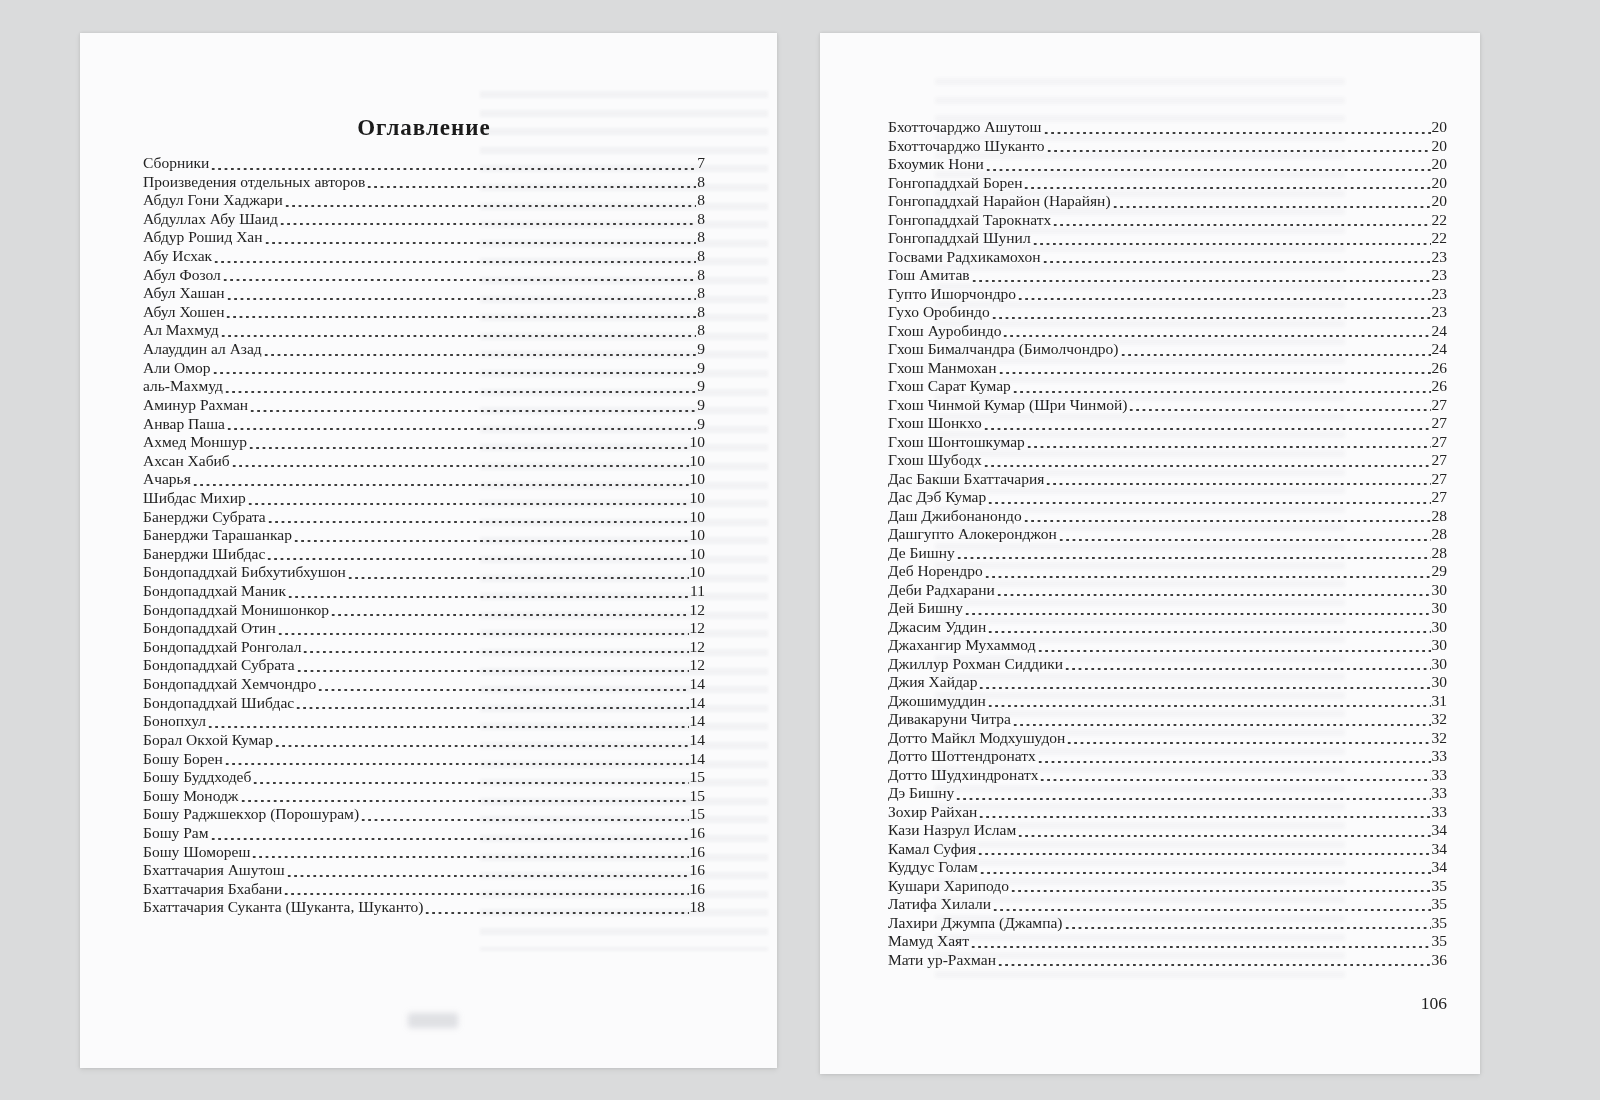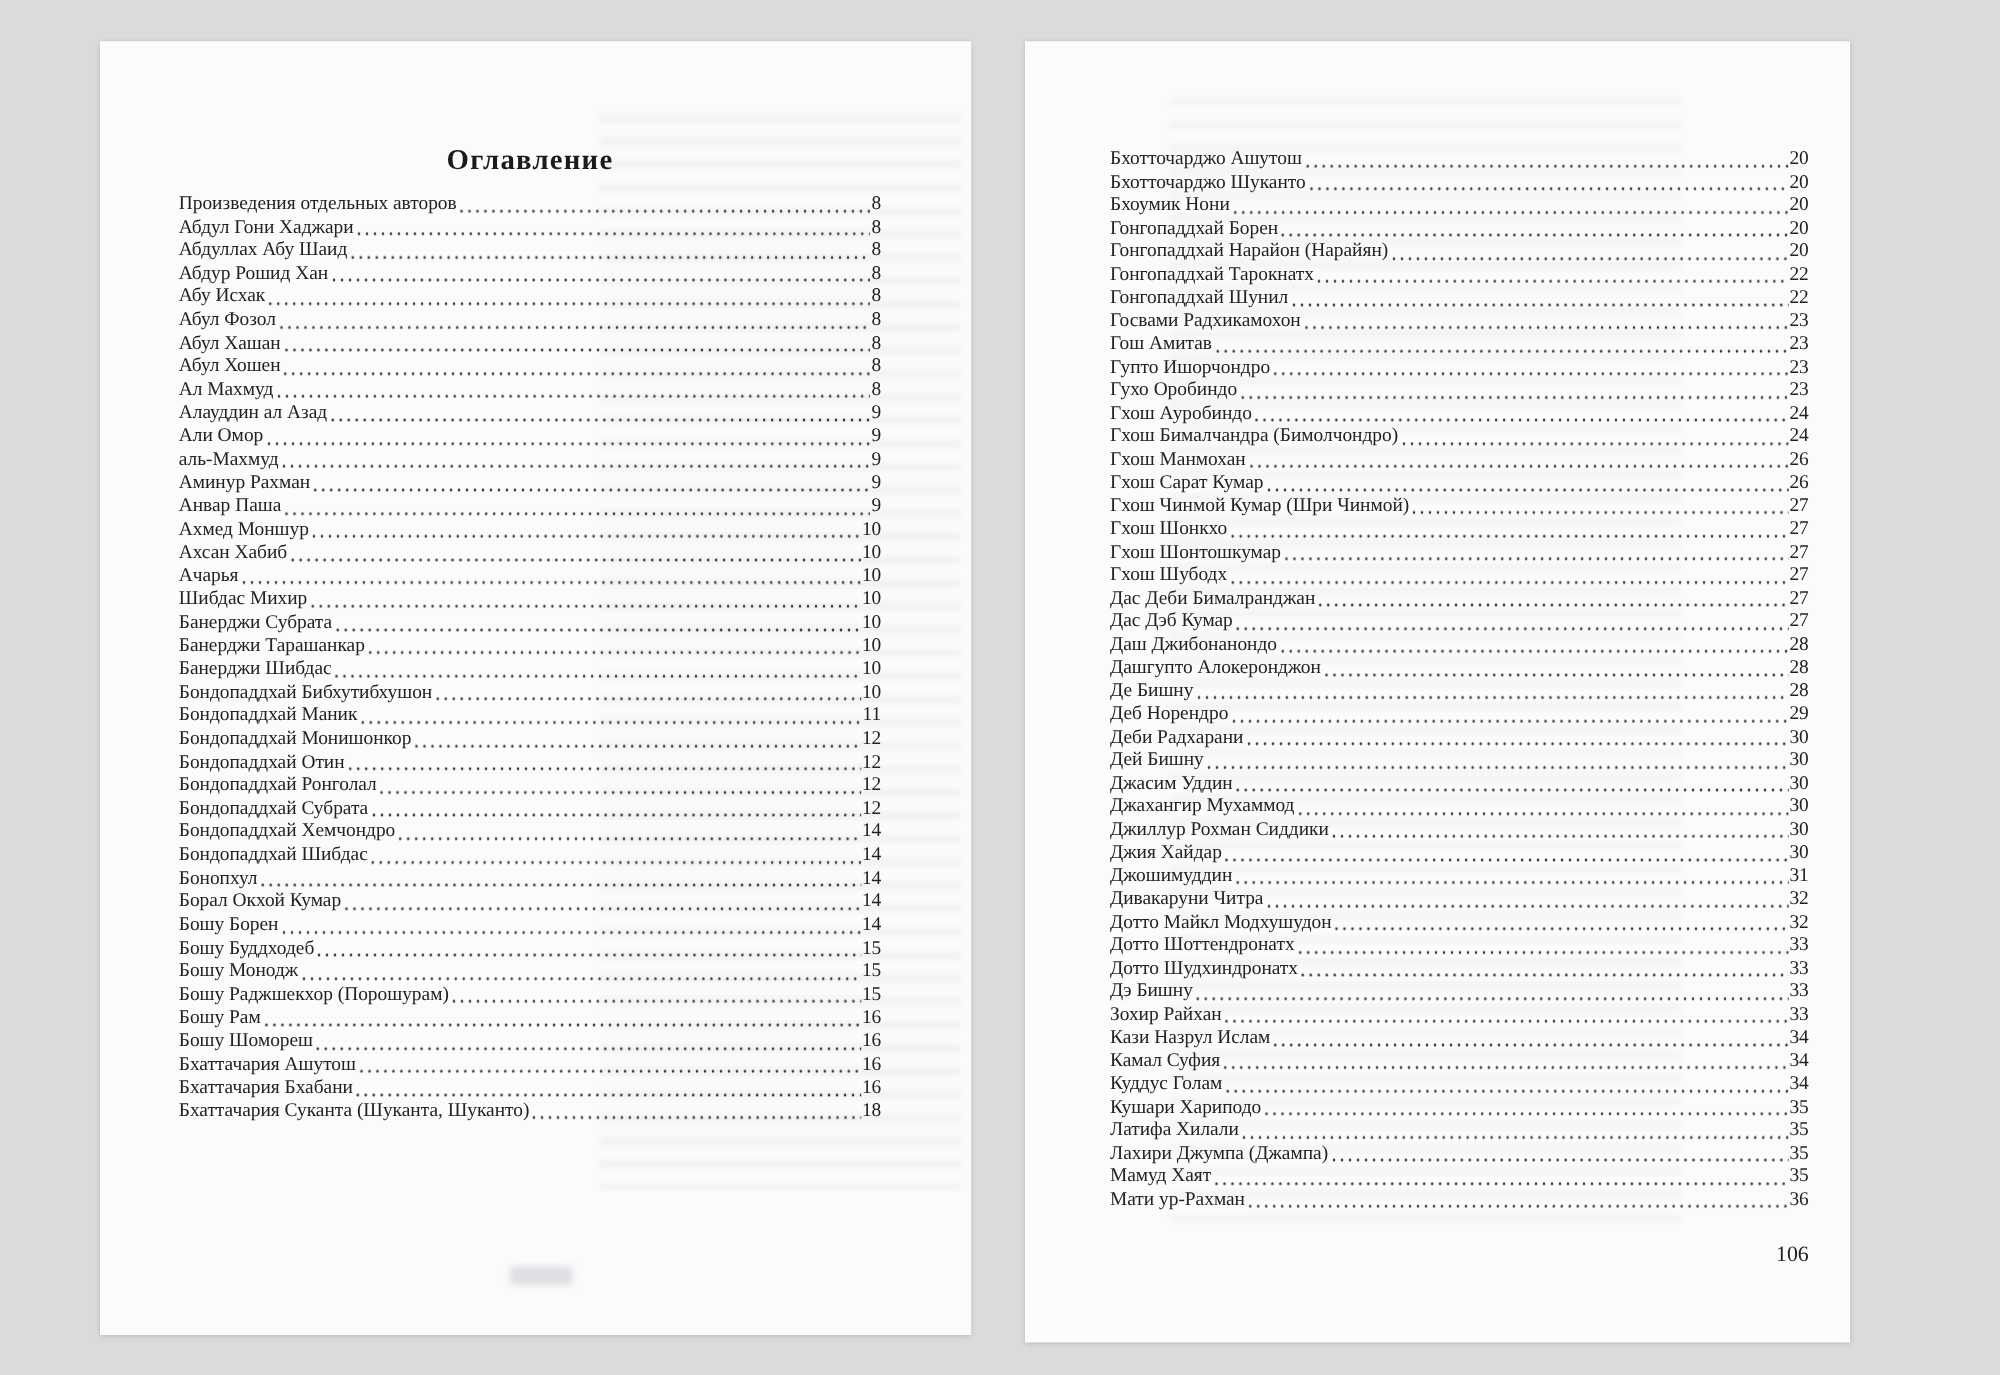--- a/index.html
+++ b/index.html
@@ -76,20 +76,25 @@
   }
 </style>
 </head>
 <body>
 
 <div class="page page-left">
   <div class="showthrough st-left"></div>
   <h1 class="toc-title">Оглавление</h1>
   <div class="entries entries-left">
       <div class="toc-row">
+        <span class="lbl">Сборники</span>
+        <span class="dots"></span>
+        <span class="pg">7</span>
+      </div>
+      <div class="toc-row">
         <span class="lbl">Произведения отдельных авторов</span>
         <span class="dots"></span>
         <span class="pg">8</span>
       </div>
       <div class="toc-row">
         <span class="lbl">Абдул Гони Хаджари</span>
         <span class="dots"></span>
         <span class="pg">8</span>
       </div>
       <div class="toc-row">
@@ -378,21 +383,21 @@
         <span class="lbl">Гхош Шонтошкумар</span>
         <span class="dots"></span>
         <span class="pg">27</span>
       </div>
       <div class="toc-row">
         <span class="lbl">Гхош Шубодх</span>
         <span class="dots"></span>
         <span class="pg">27</span>
       </div>
       <div class="toc-row">
-        <span class="lbl">Дас Деби Бималранджан</span>
+        <span class="lbl">Дас Бакши Бхаттачария</span>
         <span class="dots"></span>
         <span class="pg">27</span>
       </div>
       <div class="toc-row">
         <span class="lbl">Дас Дэб Кумар</span>
         <span class="dots"></span>
         <span class="pg">27</span>
       </div>
       <div class="toc-row">
         <span class="lbl">Даш Джибонанондо</span>

